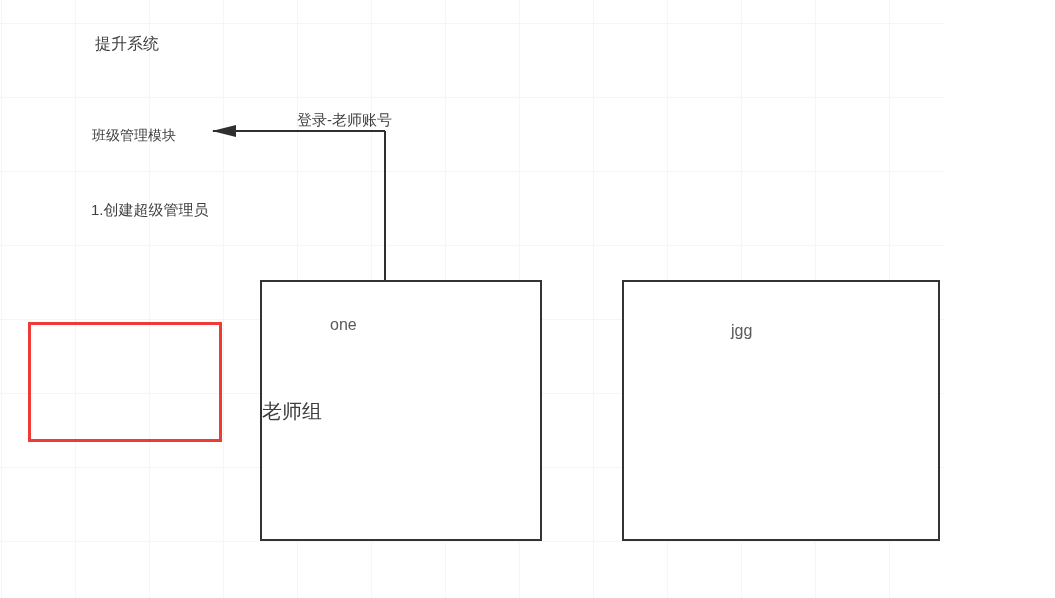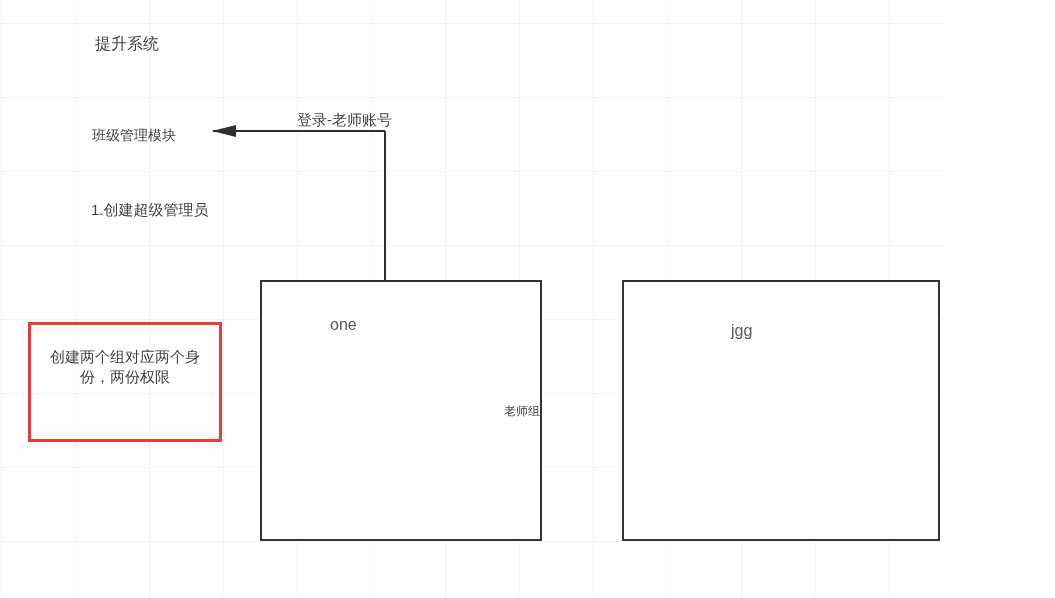--- a/index.html
+++ b/index.html
@@ -94,23 +94,23 @@
     color: #595959;
     font-size: 16px;
     line-height: 18px;
   }
   .teacher .group-tag { left: 68px; top: 34px; }
   .student .group-tag { left: 59px; top: 40px; margin-left: 48px; }
   .group-name {
     position: absolute;
     left: 0; top: 119px;
     width: 100%;
-    text-align: right;
+    text-align: left;
     color: #3f3f3f;
-    font-size: 12px;
+    font-size: 20px;
     line-height: 20px;
   }
 </style>
 </head>
 <body>
 
 <div class="canvas">
 
   <div class="txt title-text">提升系统</div>
 
@@ -121,21 +121,20 @@
   </div>
 
 
   <div class="txt step-text">1.创建超级管理员</div>
 
   <div class="h-line"></div>
   <div class="arrow-head"></div>
   <div class="v-line"></div>
 
   <div class="note-box">
-    <div class="note-body">创建两个组对应两个身份，两份权限</div>
   </div>
 
   <div class="group-box teacher">
     <div class="group-tag">one</div>
     <div class="group-name">老师组</div>
   </div>
 
   <div class="group-box student">
     <div class="group-tag">jgg</div>
   </div>

